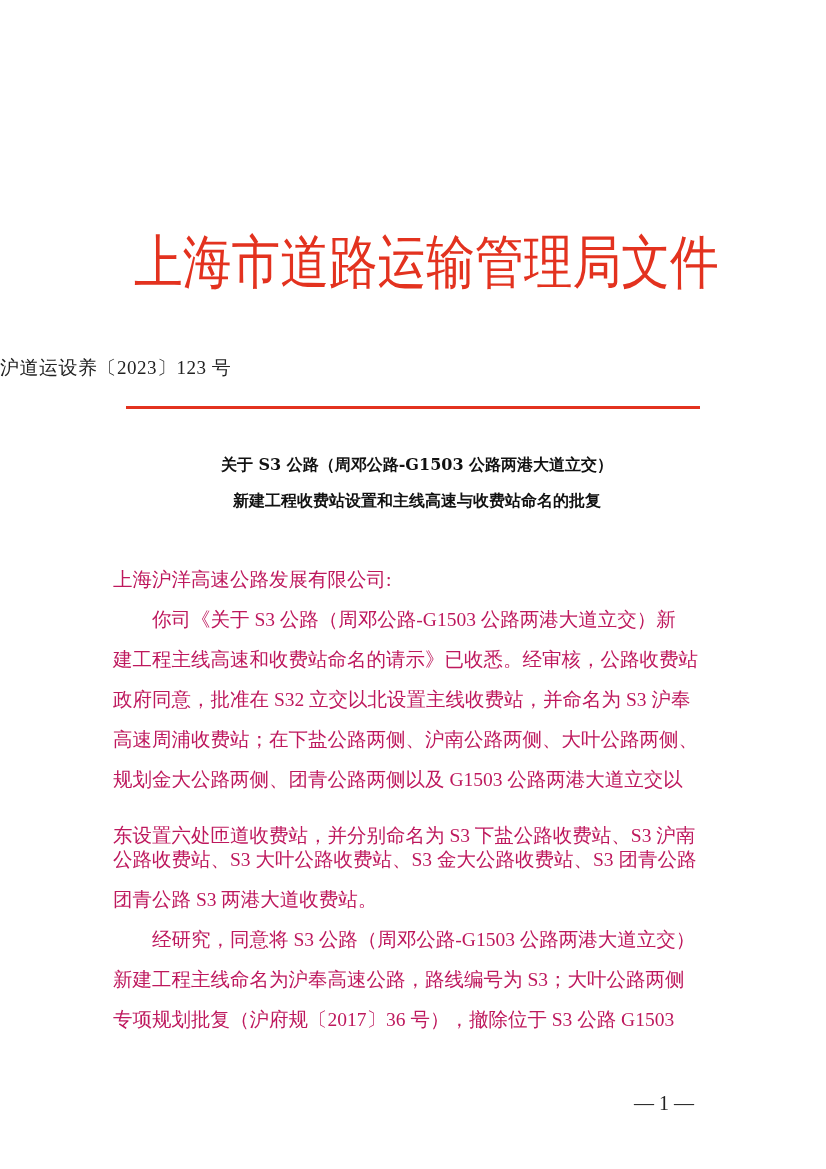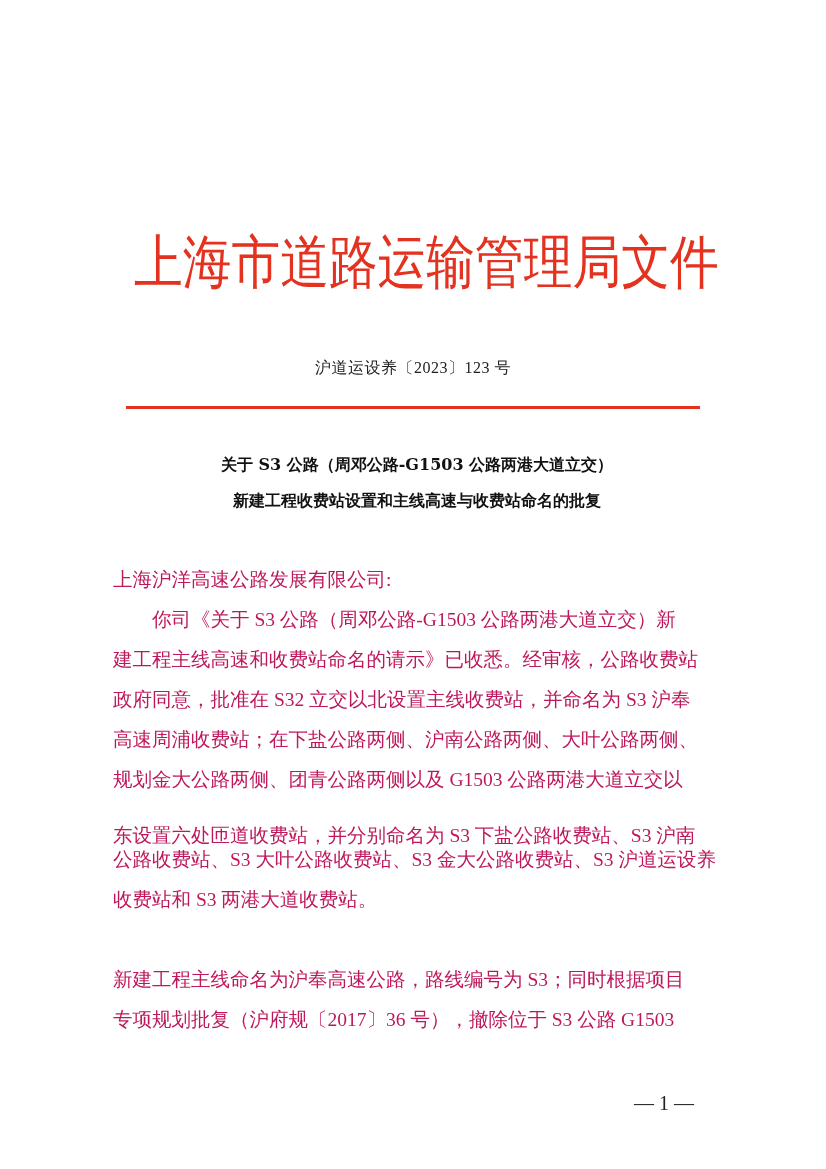--- a/index.html
+++ b/index.html
@@ -12,23 +12,23 @@
     font-family: "DejaVu Serif", "Liberation Serif", serif;
     font-size: 58px; line-height: 76px;
     letter-spacing: 0px;
     white-space: nowrap;
     transform-origin: left center;
     transform: scaleX(0.84);
   }
 
   .doc-number {
     position: absolute; left: 0; width: 826px; top: 355px;
-    text-align: center;
+    text-align: left;
     font-family: "Liberation Serif", "DejaVu Serif", serif;
-    font-size: 16px; line-height: 26px; color: #222;
+    font-size: 19px; line-height: 26px; color: #222;
     letter-spacing: 0.5px;
   }
 
   .red-rule {
     position: absolute; left: 126px; top: 406px; width: 574px; height: 3px;
     background: #e3321f;
   }
 
   .title {
     position: absolute; left: 4px; width: 826px;
@@ -69,19 +69,20 @@
   <div class="title l1">关于 S3 公路（周邓公路-G1503 公路两港大道立交）</div>
   <div class="title l2">新建工程收费站设置和主线高速与收费站命名的批复</div>
 
   <div class="body-text" style="top:565px;">上海沪洋高速公路发展有限公司:</div>
   <div class="body-text" style="top:605px;">　　你司《关于 S3 公路（周邓公路-G1503 公路两港大道立交）新</div>
   <div class="body-text" style="top:645px;">建工程主线高速和收费站命名的请示》已收悉。经审核，公路收费站</div>
   <div class="body-text" style="top:685px;">政府同意，批准在 S32 立交以北设置主线收费站，并命名为 S3 沪奉</div>
   <div class="body-text" style="top:725px;">高速周浦收费站；在下盐公路两侧、沪南公路两侧、大叶公路两侧、</div>
   <div class="body-text" style="top:765px;">规划金大公路两侧、团青公路两侧以及 G1503 公路两港大道立交以</div>
   <div class="body-text" style="top:805px;margin-top:16px;">东设置六处匝道收费站，并分别命名为 S3 下盐公路收费站、S3 沪南</div>
-  <div class="body-text" style="top:845px;">公路收费站、S3 大叶公路收费站、S3 金大公路收费站、S3 沪道运设养</div>
-  <div class="body-text" style="top:885px;">收费站和 S3 两港大道收费站。</div>
-  <div class="body-text" style="top:965px;">新建工程主线命名为沪奉高速公路，路线编号为 S3；同时根据项目</div>
+  <div class="body-text" style="top:845px;">公路收费站、S3 大叶公路收费站、S3 金大公路收费站、S3 团青公路</div>
+  <div class="body-text" style="top:885px;">团青公路 S3 两港大道收费站。</div>
+  <div class="body-text" style="top:925px;">　　经研究，同意将 S3 公路（周邓公路-G1503 公路两港大道立交）</div>
+  <div class="body-text" style="top:965px;">新建工程主线命名为沪奉高速公路，路线编号为 S3；大叶公路两侧</div>
   <div class="body-text" style="top:1005px;">专项规划批复（沪府规〔2017〕36 号），撤除位于 S3 公路 G1503</div>
 
   <div class="page-number">— 1 —</div>
 </div>
 
 </body></html>

